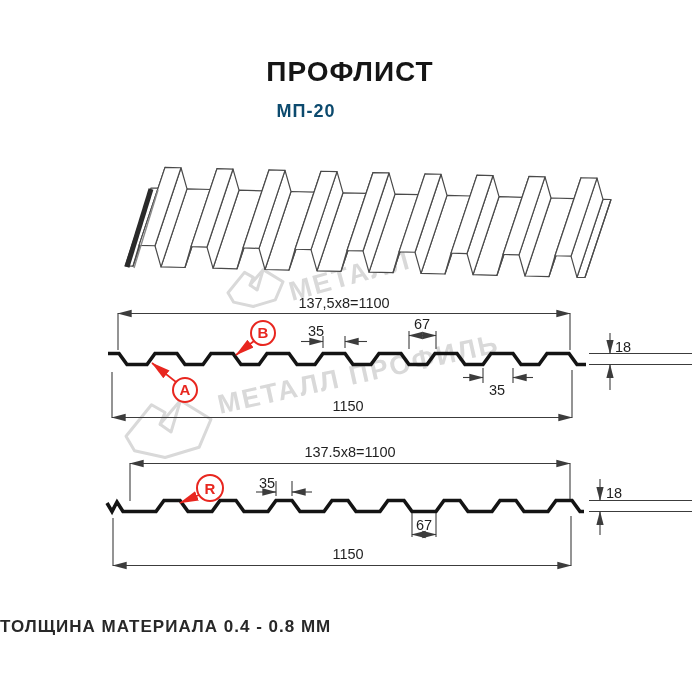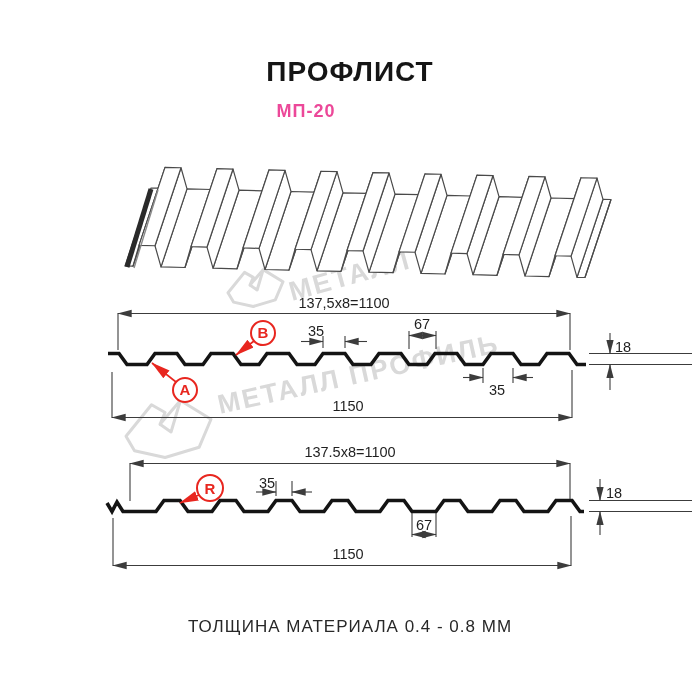--- a/index.html
+++ b/index.html
@@ -1,23 +1,23 @@
 <!DOCTYPE html>
 <html><head>
 <meta charset="utf-8">
 <style>
   html,body{margin:0;padding:0;background:#fff;}
   .page{position:relative;width:700px;height:700px;background:#ffffff;overflow:hidden;
         font-family:"Liberation Sans",sans-serif;}
   .title{position:absolute;top:56px;left:0;width:700px;text-align:center;
          font-size:28px;font-weight:bold;letter-spacing:1px;color:#151515;}
   .subtitle{position:absolute;top:101px;left:0;width:612px;text-align:center;
-            font-size:18px;font-weight:bold;letter-spacing:1px;color:#ec4899;}
-  .footnote{position:absolute;top:617px;left:0;width:700px;text-align:center;
-            font-size:17px;font-weight:normal;letter-spacing:1px;color:#282828;}
+            font-size:18px;font-weight:bold;letter-spacing:1px;color:#0c4a6e;}
+  .footnote{position:absolute;top:617px;left:0;width:700px;
+            font-size:17px;font-weight:bold;letter-spacing:1px;color:#282828;}
   svg{position:absolute;left:0;top:0;}
   .wm{font-size:27px;font-weight:bold;letter-spacing:2px;fill:#d9d9d9;}
   .dim{font-size:14.5px;fill:#1f1f1f;}
   .redlbl{font-size:15px;font-weight:bold;fill:#e8261f;}
 </style>
 </head>
 <body>
 
 <div class="page">
 

